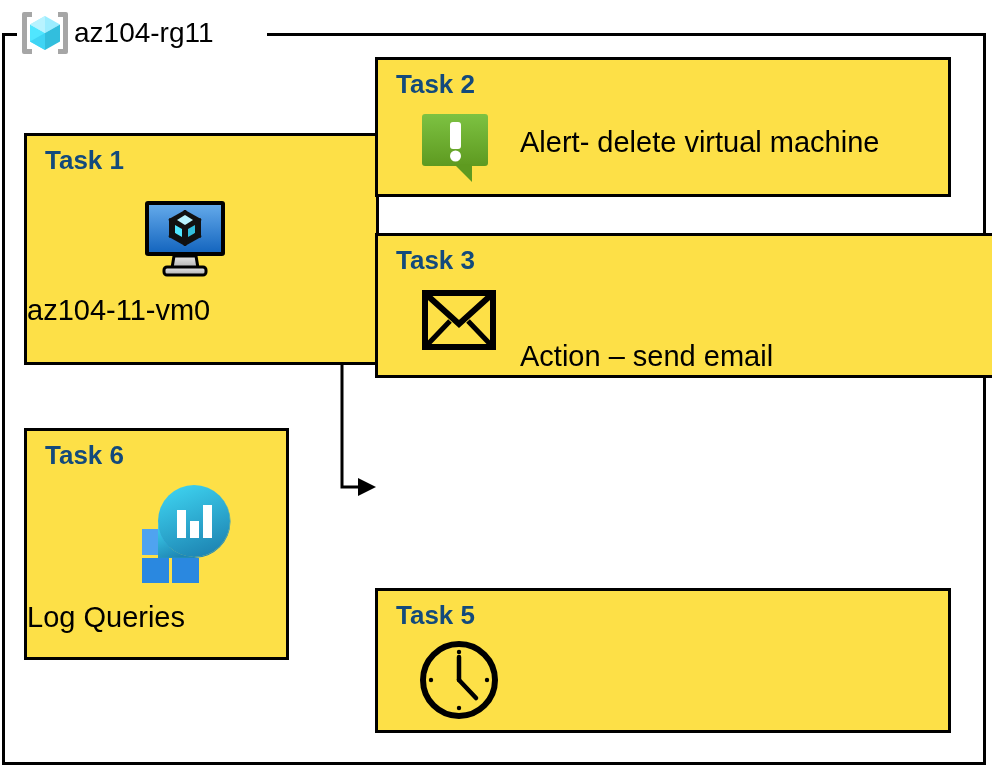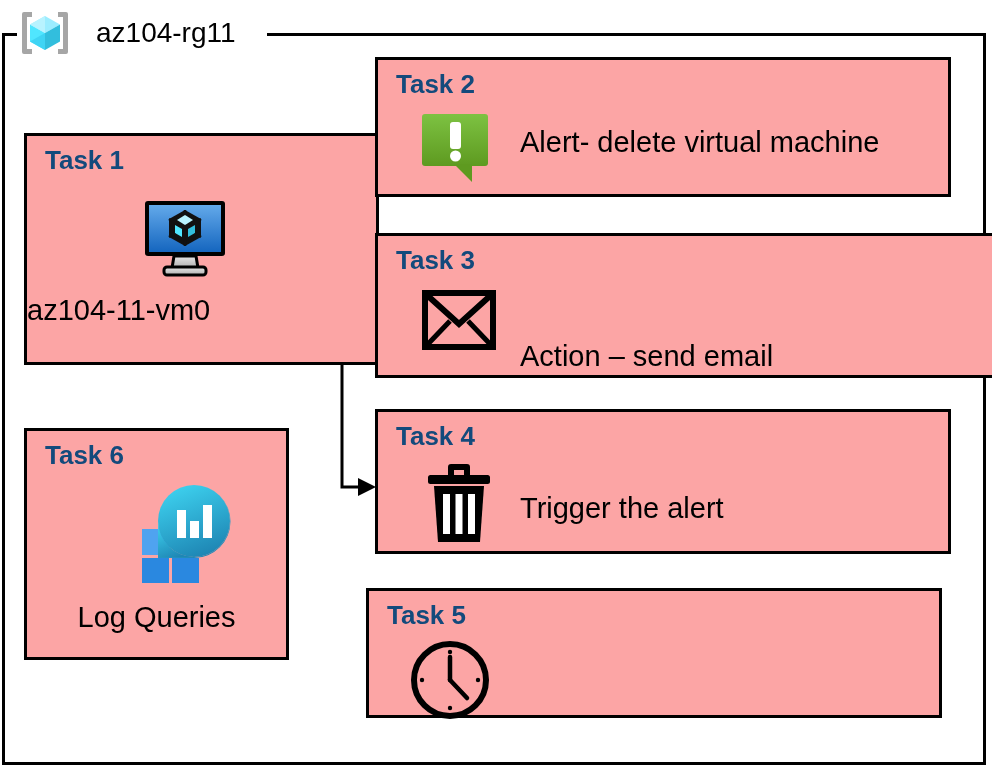--- a/index.html
+++ b/index.html
@@ -53,41 +53,41 @@
     width: 719px; height: 3px;
     background: #000000;
   }
 
   .rg-label {
     position: absolute;
     left: 18px; top: 4px;
     height: 58px;
     display: flex;
     align-items: center;
-    gap: 24px;
+    gap: 2px;
     background: #ffffff;
     padding-right: 6px;
   }
   .rg-icon {
     width: 54px;
     height: 50px;
     display: block;
   }
   .rg-name {
     font-size: 28px;
     color: #000000;
     line-height: 1;
     letter-spacing: 0px;
     white-space: nowrap;
   }
 
   
   .task-box {
     position: absolute;
-    background: #fca5a5;
+    background: #fde047;
     border: 3px solid #000000;
     box-sizing: border-box;
   }
   .task-title {
     position: absolute;
     left: 18px;
     top: 10px;
     font-size: 26px;
     font-weight: bold;
     color: #134A7C;
@@ -115,29 +115,28 @@
   #task1-caption {
     left: 0; right: 0;
     top: 160px;
     text-align: left;
     white-space: normal;
   }
   #task6-icon  { left: 105px; top: 52px; width: 100px; height: 100px; }
   #task6-caption {
     left: 0; right: 0;
     top: 172px;
-    text-align: center;
     white-space: normal;
   }
 
   
   #task2-box { left: 375px; top: 57px;  width: 576px; height: 140px; }
   #task3-box { left: 375px; top: 233px; width: 664px; height: 145px; }
   #task4-box { left: 375px; top: 409px; width: 576px; height: 145px; }
-  #task5-box { left: 366px; top: 588px; width: 576px; height: 130px; }
+  #task5-box { left: 375px; top: 588px; width: 576px; height: 145px; }
 
   #task2-icon { left: 42px;  top: 52px; width: 74px; height: 72px; }
   #task2-caption { left: 142px; top: 68px; }
 
   #task3-icon { left: 44px;  top: 54px; width: 74px; height: 60px; }
   #task3-caption { left: 142px; top: 70px; margin-top: 36px; }
 
   #task4-icon { left: 48px;  top: 50px; width: 66px; height: 82px; }
   #task4-caption { left: 142px; top: 82px; }
 
@@ -273,38 +272,20 @@
     <span class="task-icon" id="task3-icon">
       <svg viewBox="0 0 74 60" width="74" height="60" xmlns="http://www.w3.org/2000/svg">
         <rect x="3" y="3" width="68" height="54" fill="none" stroke="#000000" stroke-width="6"></rect>
         <path d="M6 6 L37 34 L68 6" fill="none" stroke="#000000" stroke-width="6"></path>
         <path d="M6 54 L28 31 M68 54 L46 31" fill="none" stroke="#000000" stroke-width="5"></path>
       </svg>
     </span>
     <div class="task-caption" id="task3-caption">Action – send email</div>
   </div>
 
-  <div class="task-box" id="task4-box">
-    <div class="task-title">Task 4</div>
-    <span class="task-icon" id="task4-icon">
-      <svg viewBox="0 0 66 82" width="66" height="82" xmlns="http://www.w3.org/2000/svg">
-
-        <path d="M25 2 H41 a3 3 0 0 1 3 3 V13 H38 V8 H28 V13 H22 V5 a3 3 0 0 1 3 -3 Z" fill="#000000"></path>
-
-        <rect x="2" y="13" width="62" height="9" rx="2.5" fill="#000000"></rect>
-
-        <path d="M8 24 H58 L54 80 H12 Z" fill="#000000"></path>
-
-        <rect x="17" y="32" width="7" height="40" fill="#ffffff"></rect>
-        <rect x="29.5" y="32" width="7" height="40" fill="#ffffff"></rect>
-        <rect x="42" y="32" width="7" height="40" fill="#ffffff"></rect>
-      </svg>
-    </span>
-    <div class="task-caption" id="task4-caption">Trigger the alert</div>
-  </div>
 
   <div class="task-box" id="task5-box">
     <div class="task-title">Task 5</div>
     <span class="task-icon" id="task5-icon">
       <svg viewBox="0 0 82 82" width="82" height="82" xmlns="http://www.w3.org/2000/svg">
         <circle cx="41" cy="41" r="36" fill="none" stroke="#000000" stroke-width="6"></circle>
 
         <circle cx="41" cy="13" r="2.2" fill="#000000"></circle>
         <circle cx="69" cy="41" r="2.2" fill="#000000"></circle>
         <circle cx="41" cy="69" r="2.2" fill="#000000"></circle>

